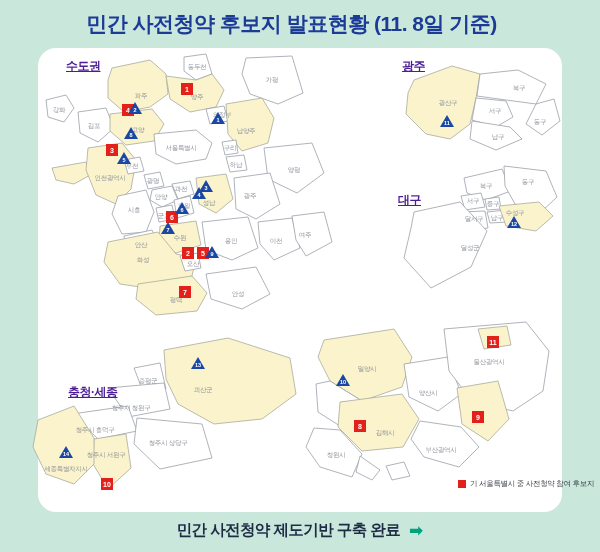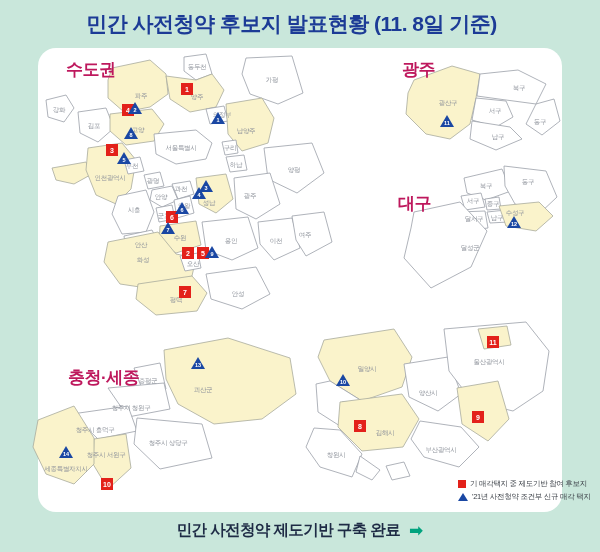--- a/index.html
+++ b/index.html
@@ -4,21 +4,21 @@
 <style>
   html,body{margin:0;padding:0;}
   body{font-family:"Liberation Sans","DejaVu Sans",sans-serif;}
   #stage{position:relative;width:600px;height:552px;background:#c9e7db;overflow:hidden;}
   #main-title{position:absolute;top:10px;left:0;width:583px;text-align:center;
     font-size:21px;font-weight:800;color:#1c3b96;letter-spacing:-0.5px;}
   #panel{position:absolute;left:38px;top:48px;width:524px;height:464px;background:#ffffff;border-radius:18px;}
   #map-svg{position:absolute;left:0;top:0;width:600px;height:552px;}
   .r-white{fill:#ffffff;stroke:#9aa0a8;stroke-width:0.8;stroke-linejoin:round;}
   .r-yellow{fill:#faf3cb;stroke:#a8ab9d;stroke-width:0.8;stroke-linejoin:round;}
-  .region-title{position:absolute;transform:translate(0,0);font-size:17px;font-weight:800;color:#be185d;white-space:nowrap;letter-spacing:-0.5px;}
+  .region-title{position:absolute;transform:translate(0,0);font-size:12px;font-weight:800;color:#4c1d95;white-space:nowrap;letter-spacing:-0.5px;text-decoration:underline;}
   .area-label{position:absolute;transform:translate(-50%,-50%);font-size:6.5px;color:#8d929a;white-space:nowrap;letter-spacing:-0.3px;}
   .red-marker{position:absolute;width:12px;height:12px;background:#e3211a;transform:translate(-50%,-50%);
     display:flex;align-items:center;justify-content:center;color:#fff;font-size:7px;font-weight:bold;}
   .blue-marker{position:absolute;width:14px;height:12px;background:#1a47a3;transform:translate(-50%,-50%);
     clip-path:polygon(50% 0,100% 100%,0 100%);display:flex;align-items:flex-end;justify-content:center;
     color:#fff;font-size:5.5px;font-weight:bold;padding-bottom:1px;box-sizing:border-box;}
   #legend{position:absolute;left:458px;top:479px;display:flex;flex-direction:column;gap:3px;}
   .legend-row{display:flex;align-items:center;gap:4px;}
   .legend-square{width:8px;height:8px;background:#e3211a;flex:0 0 auto;}
   .legend-triangle{width:0;height:0;border-left:5px solid transparent;border-right:5px solid transparent;
@@ -199,29 +199,25 @@
       <div class="blue-marker" style="left: 343px; top: 380px;">10</div>
       <div class="blue-marker" style="left: 447px; top: 121px;">11</div>
       <div class="blue-marker" style="left: 514px; top: 222px;">12</div>
       <div class="blue-marker" style="left: 198px; top: 363px;">13</div>
       <div class="blue-marker" style="left: 66px; top: 452px;">14</div>
     </div>
 
   <div id="legend">
       <div class="legend-row">
         <span class="legend-square"></span>
-        <span class="legend-label">기 매각택지 중 제도기반 참여 후보지</span>
-      </div>
-      <div class="legend-row">
-        <span class="legend-triangle"></span>
-        <span class="legend-label">'21년 사전청약 조건부 신규 매각 택지</span>
+        <span class="legend-label">기 서울특별시 중 사전청약 참여 후보지</span>
       </div>
     </div>
 
   <div id="footer">
     <span class="footer-text">민간 사전청약 제도기반 구축 완료</span>
     <span class="footer-arrow">➡</span>
   </div>
 <div class="region-title" style="left: 66px; top: 58px;">수도권</div>
     <div class="region-title" style="left: 402px; top: 58px;">광주</div>
     <div class="region-title" style="left: 398px; top: 192px;">대구</div>
-    <div class="region-title" style="left: 68px; top: 366px;">충청·세종</div>
+    <div class="region-title" style="left: 68px; top: 384px;">충청·세종</div>
   </div>
 
 </body></html>

